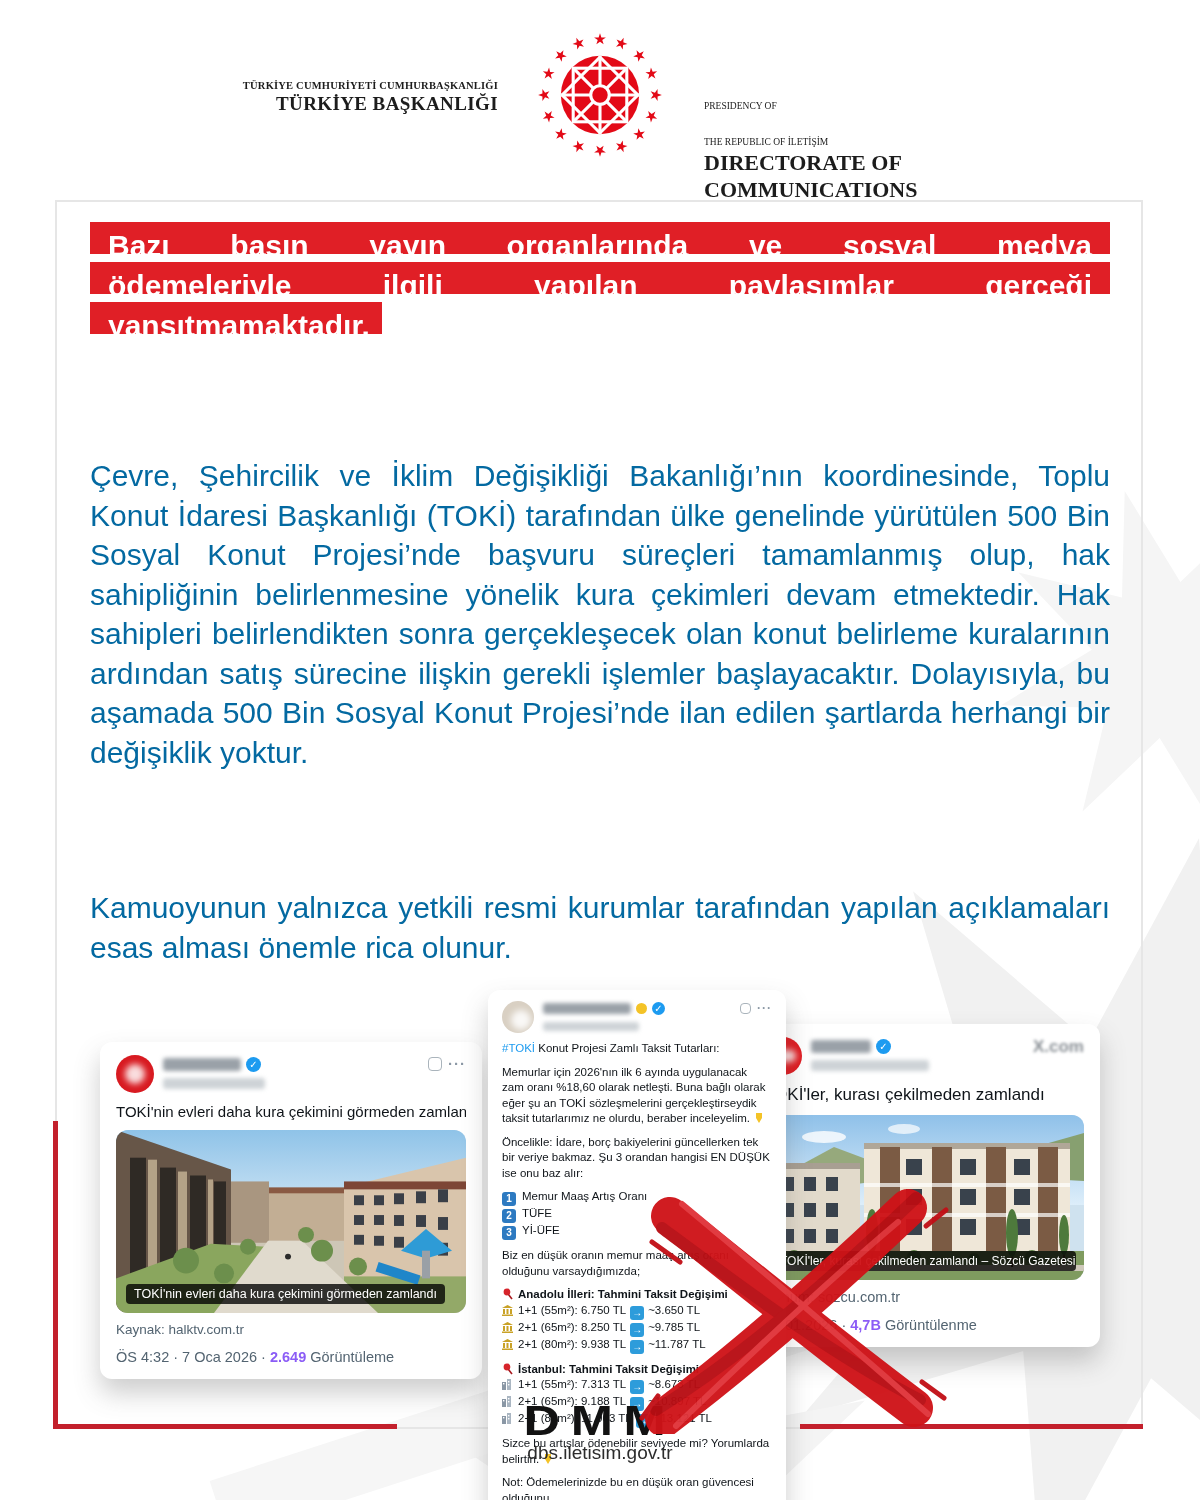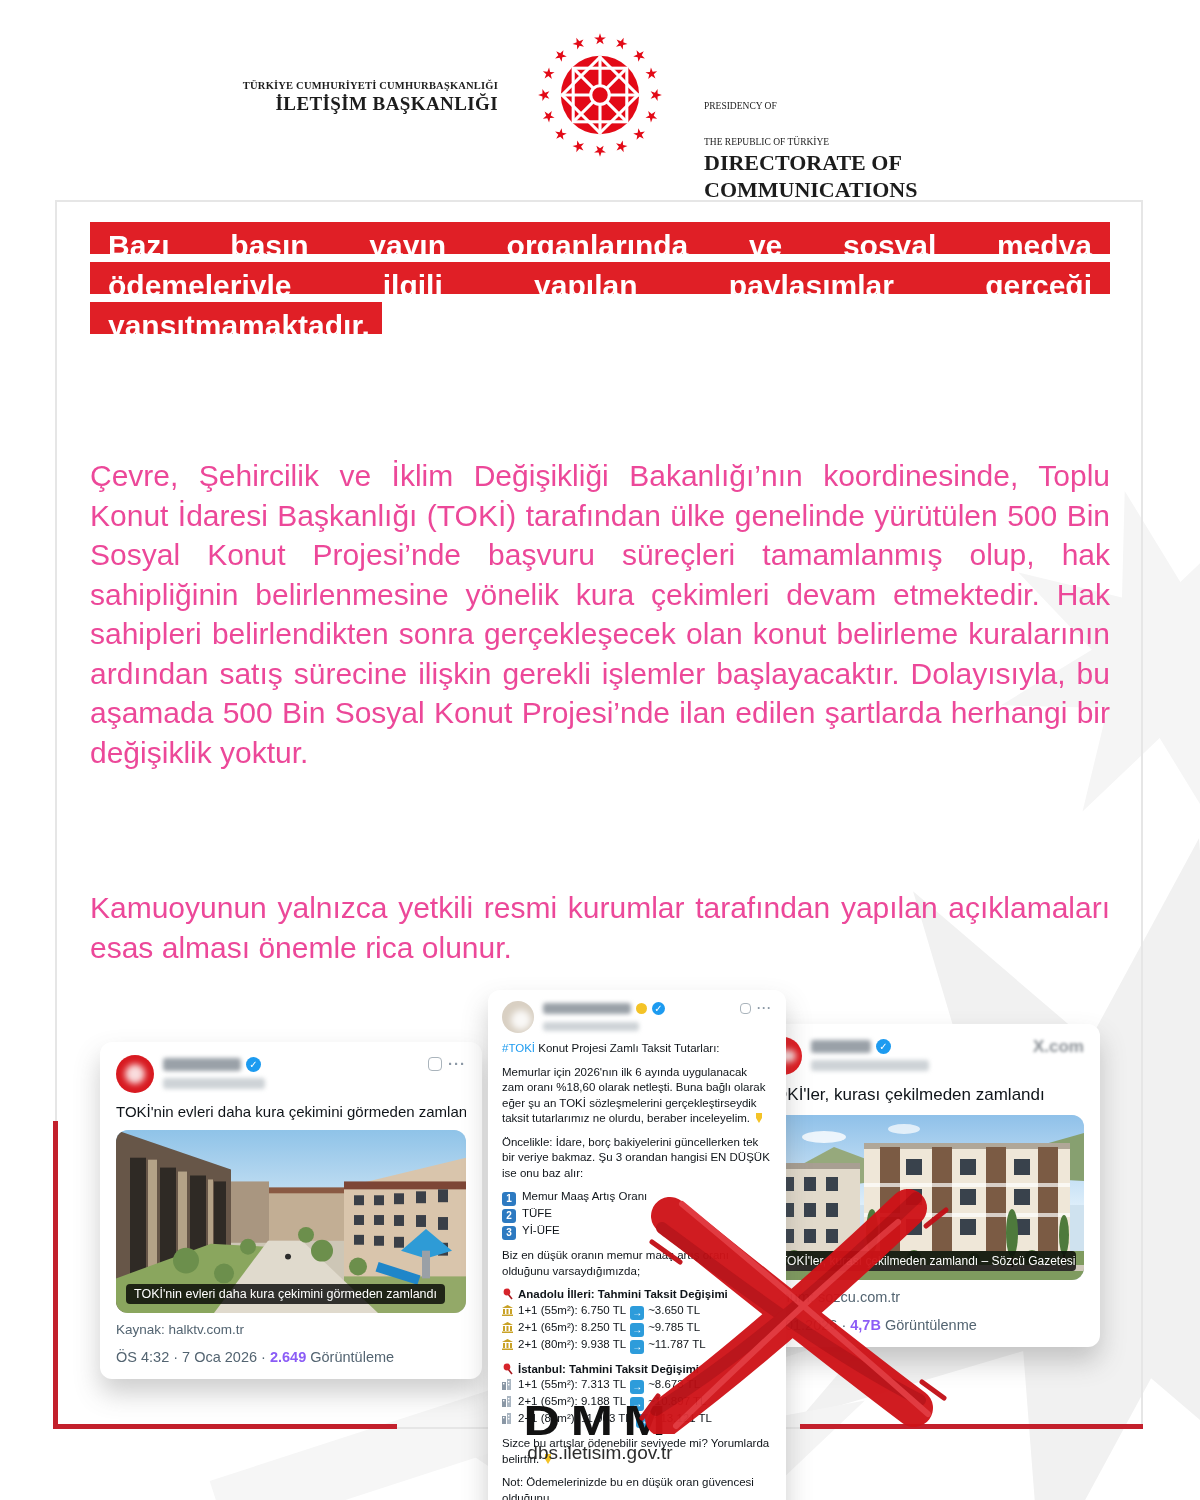--- a/index.html
+++ b/index.html
@@ -30,21 +30,21 @@
 
   
   .headline { position:absolute; left:90px; top:222px; width:1020px; z-index:2; }
   .hbar { background:#e01f26; color:#ffffff; font-weight:bold; font-size:30px;
           height:32px; line-height:47px; padding:0 18px; margin-bottom:8px;
           text-align:justify; text-align-last:justify; }
   .hbar.last { display:inline-block; text-align:left; text-align-last:left; padding-right:12px; }
 
   
   .bodytext { position:absolute; left:90px; width:1020px; z-index:2;
-              font-size:30px; line-height:39.5px; color:#ec4899; text-align:justify; }
+              font-size:30px; line-height:39.5px; color:#0369a1; text-align:justify; }
   .p1 { top:456px; }
   .p2 { top:888px; }
 
   
   .tweet { position:absolute; background:#ffffff; border-radius:12px;
            box-shadow:0 14px 26px rgba(90,90,90,.30); color:#0f1419; }
   .tweet-left   { left:100px; top:1042px; width:382px; padding:13px 16px 14px; z-index:2; }
   .tweet-center { left:488px; top:990px;  width:298px; padding:11px 14px 13px; z-index:3; }
   .tweet-right  { left:748px; top:1024px; width:352px; padding:13px 16px 14px; z-index:2; }
 
@@ -114,21 +114,21 @@
       <path id="star8" d="M1,0 L.416,.172 L.707,.707 L.172,.416 L0,1 L-.172,.416 L-.707,.707 L-.416,.172 L-1,0 L-.416,-.172 L-.707,-.707 L-.172,-.416 L0,-1 L.172,-.416 L.707,-.707 L.416,-.172 Z"></path>
     </defs>
     <use href="#star8" transform="translate(1120 1210) scale(380) rotate(12)" fill="#f1f1f1"></use>
     <use href="#star8" transform="translate(1170 660) scale(175) rotate(30)" fill="#f5f5f5"></use>
     <use href="#star8" transform="translate(660 1505) scale(230) rotate(18)" fill="#f4f4f4"></use>
     <rect x="200" y="1340" width="900" height="60" fill="#f6f6f6" transform="rotate(-18 650 1380)"></rect>
   </svg>
 
   <div class="hdr-left">
     <div class="small">TÜRKİYE CUMHURİYETİ CUMHURBAŞKANLIĞI</div>
-    <div class="large">İLETİŞİM BAŞKANLIĞI</div>
+    <div class="large">TÜRKİYE BAŞKANLIĞI</div>
   </div>
 
   <svg class="emblem" width="134" height="134" viewBox="0 0 130 130">
     <defs>
       <path id="tstar" d="M0,-1 L0.2245,-0.309 L0.9511,-0.309 L0.3633,0.118 L0.5878,0.809 L0,0.382 L-0.5878,0.809 L-0.3633,0.118 L-0.9511,-0.309 L-0.2245,-0.309 Z"></path>
     </defs>
     <circle cx="65" cy="65" r="38" fill="#e30a17"></circle>
     <g stroke="#ffffff" stroke-width="3" fill="none">
       <rect x="39" y="39" width="52" height="52"></rect>
       <rect x="39" y="39" width="52" height="52" transform="rotate(45 65 65)"></rect>
@@ -153,21 +153,21 @@
       <use href="#tstar" transform="rotate(247.5 65 65) translate(65 11) scale(6)"></use>
       <use href="#tstar" transform="rotate(270 65 65) translate(65 11) scale(6)"></use>
       <use href="#tstar" transform="rotate(292.5 65 65) translate(65 11) scale(6)"></use>
       <use href="#tstar" transform="rotate(315 65 65) translate(65 11) scale(6)"></use>
       <use href="#tstar" transform="rotate(337.5 65 65) translate(65 11) scale(6)"></use>
     </g>
   </svg>
 
   <div class="hdr-right">
     <div class="small">PRESIDENCY OF</div>
-    <div class="small">THE REPUBLIC OF TÜRKİYE</div>
+    <div class="small">THE REPUBLIC OF İLETİŞİM</div>
     <div class="large">DIRECTORATE OF</div>
     <div class="large">COMMUNICATIONS</div>
   </div>
 
   <div class="poster-card"></div>
   <div class="red-vline"></div>
   <div class="red-hline-l"></div>
   <div class="red-hline-r"></div>
 
   <div class="headline">

